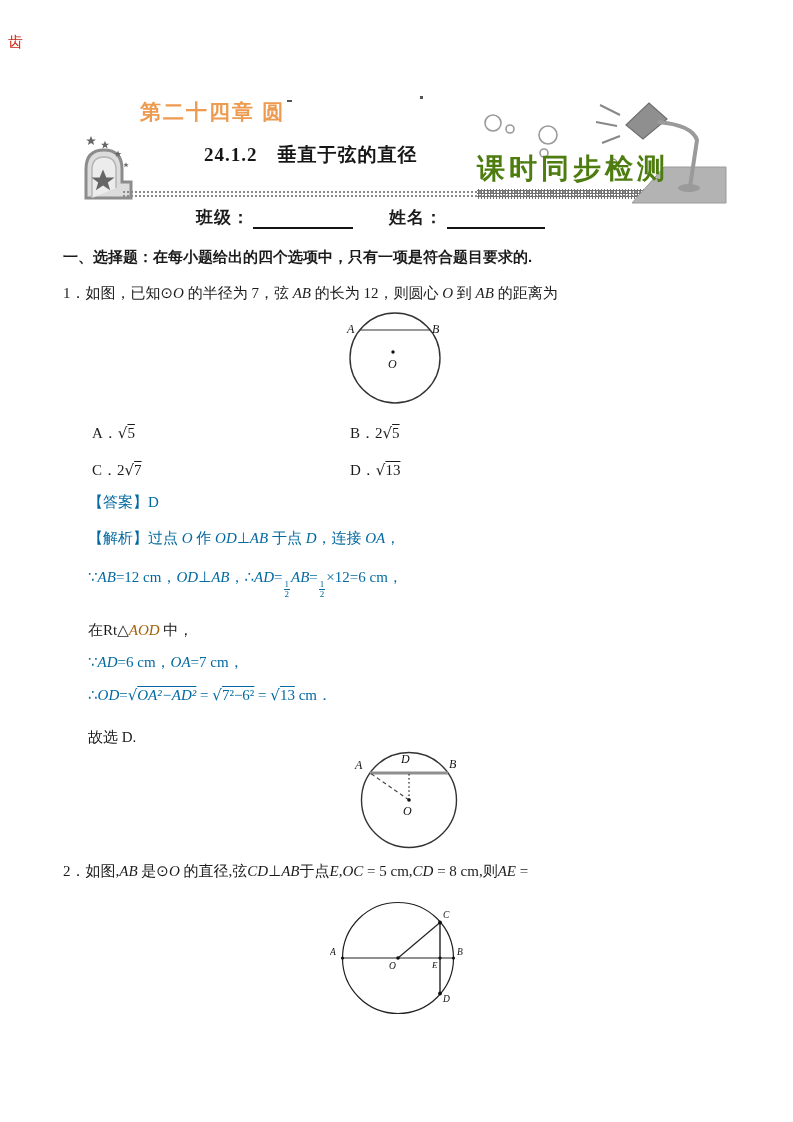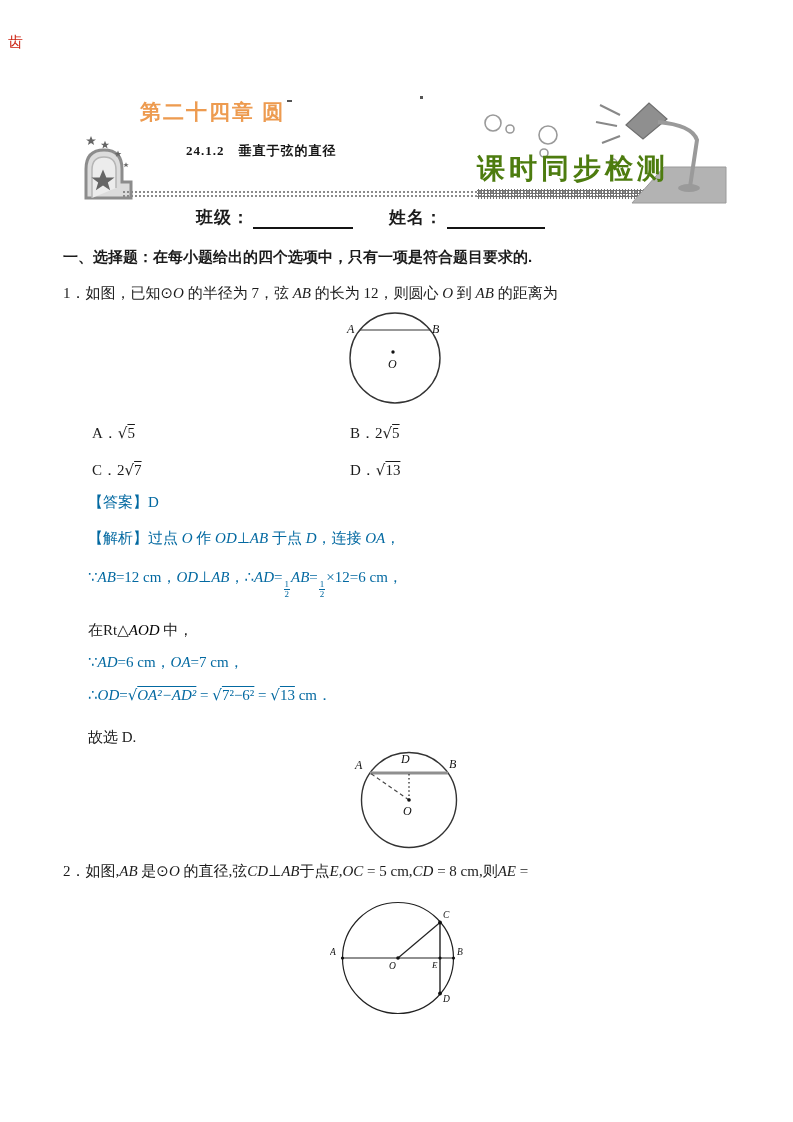--- a/index.html
+++ b/index.html
@@ -4,28 +4,28 @@
 <style>
   html,body{margin:0;padding:0;background:#fff;}
   .page{position:relative;width:793px;height:1122px;background:#ffffff;overflow:hidden;
         font-family:"Liberation Serif","DejaVu Sans",serif;color:#1b1b1b;}
   .line{position:absolute;white-space:nowrap;font-size:15px;line-height:1.35;}
   .sans{font-family:"Liberation Sans","DejaVu Sans",sans-serif;}
   .bold{font-weight:bold;}
   .i{font-style:italic;font-family:"Liberation Serif",serif;}
   .ov{text-decoration:overline;}
   .rt{font-family:"DejaVu Sans",sans-serif;}
-  .red{color:#000000;}
+  .red{color:#a16207;}
   .rl{color:#0369a1;}
   .frac{display:inline-flex;flex-direction:column;align-items:center;vertical-align:-0.5em;
         font-size:9px;line-height:1.05;margin:0 1px;}
   .frac .den{border-top:1px solid currentColor;padding:0 1px;}
   .chapter{position:absolute;left:128px;top:98px;font-size:21px;font-weight:bold;
            letter-spacing:2px;color:#ED9B50;margin-left:12px;}
-  .section{position:absolute;left:186px;top:142px;font-size:13px;font-weight:600;
+  .section{position:absolute;left:204px;top:142px;font-size:19px;font-weight:600;
            letter-spacing:1px;color:#161616;}
   .banner{position:absolute;left:477px;top:150px;font-size:28px;font-weight:bold;
           letter-spacing:4px;color:#4d7c0f;}
   .band{position:absolute;background-image:radial-gradient(circle,#8a8a8a 0.9px,transparent 1.05px);
         background-size:4px 4px;}
   .band2{position:absolute;background-image:radial-gradient(circle,#6f6f6f 1px,transparent 1.15px);
          background-size:3px 3px;}
   .blank{position:absolute;height:2px;background:#141414;}
   .classname{position:absolute;font-size:17px;font-weight:bold;letter-spacing:1px;}
   .speck{position:absolute;background:#555;}

